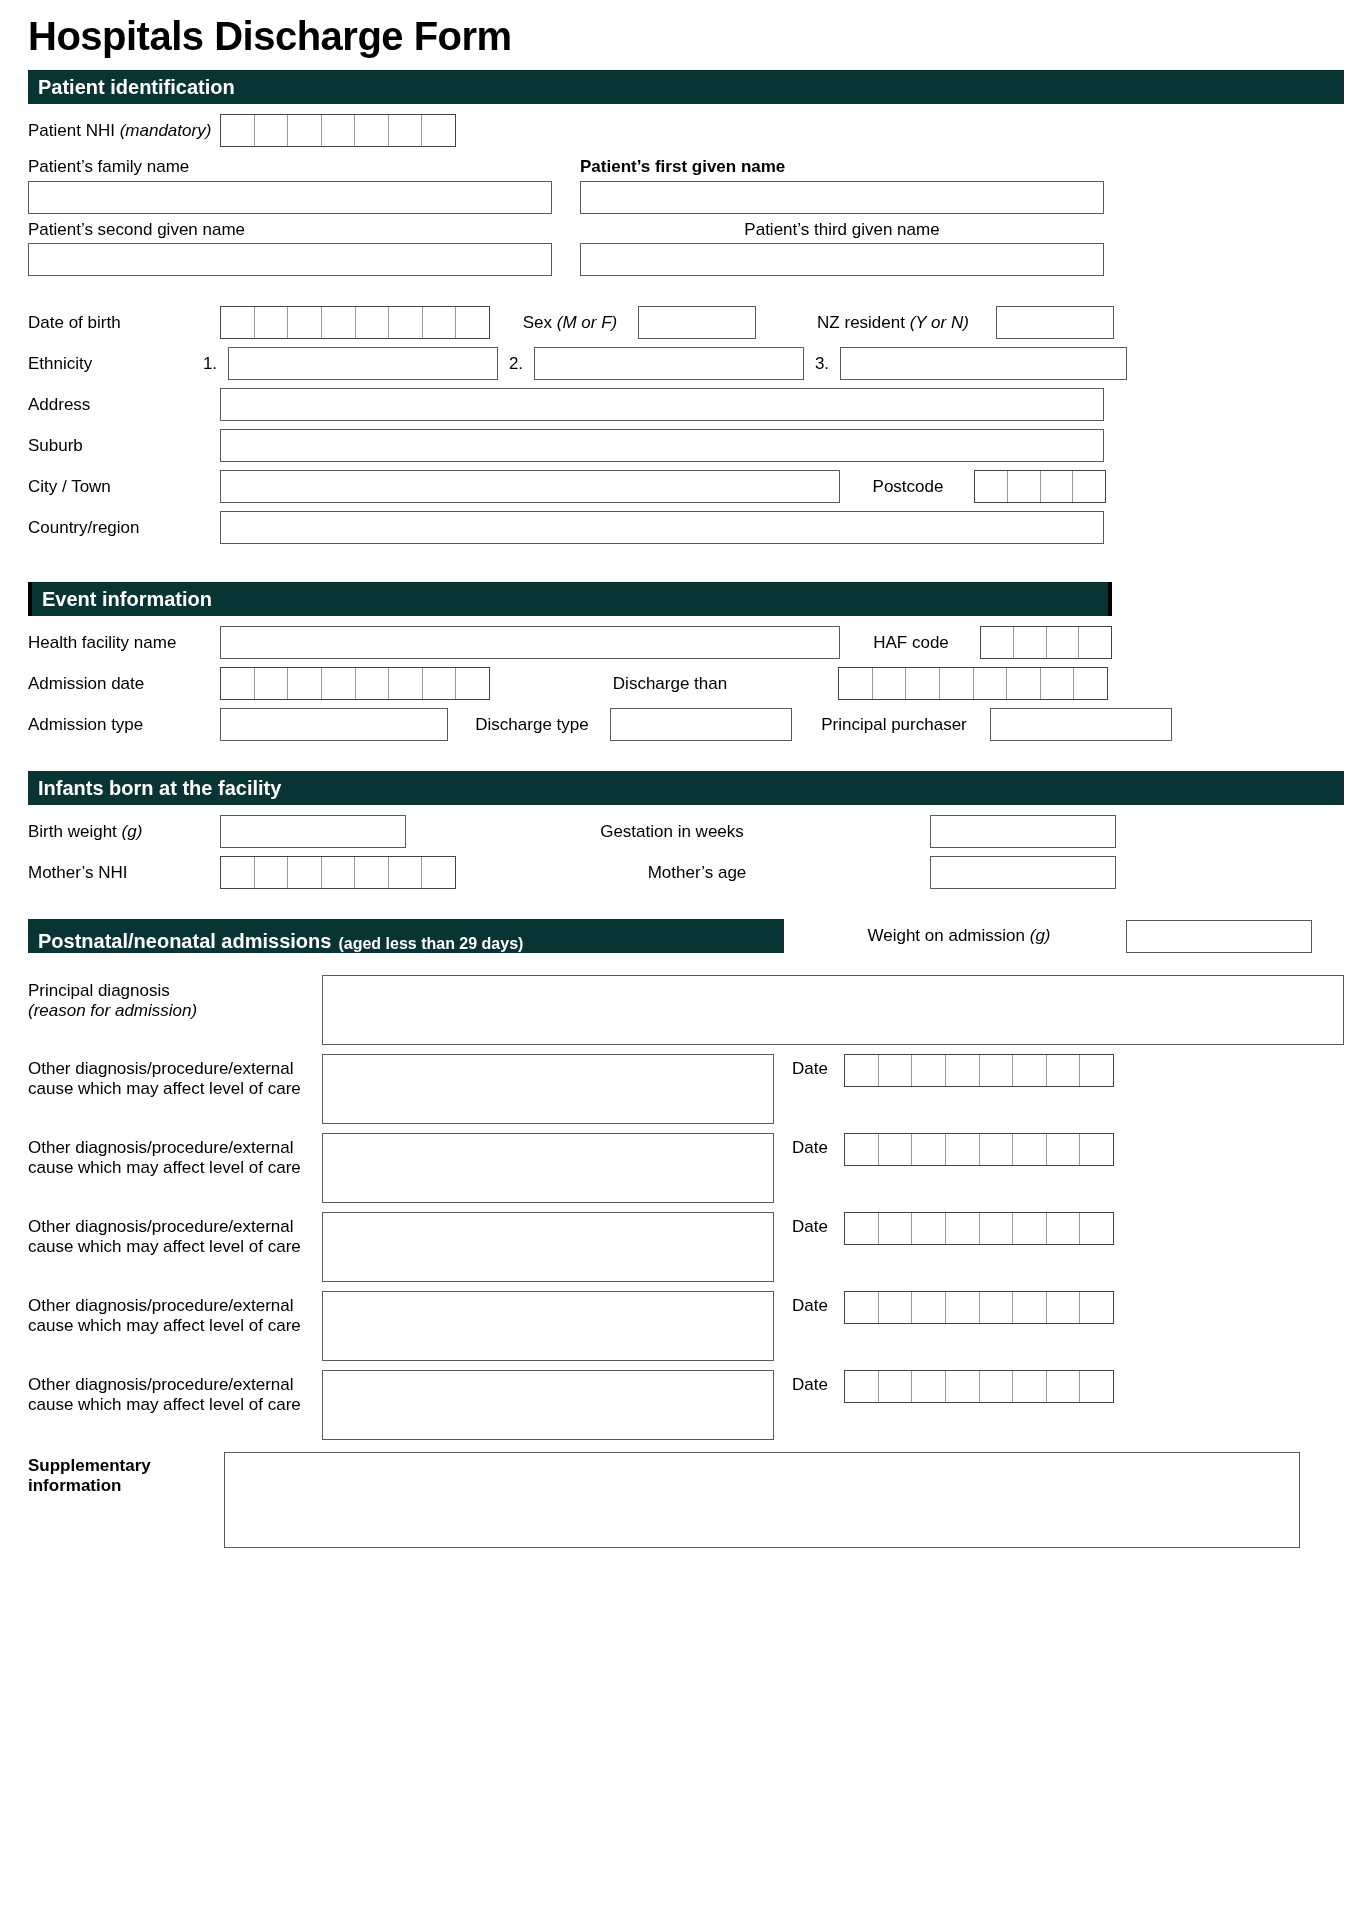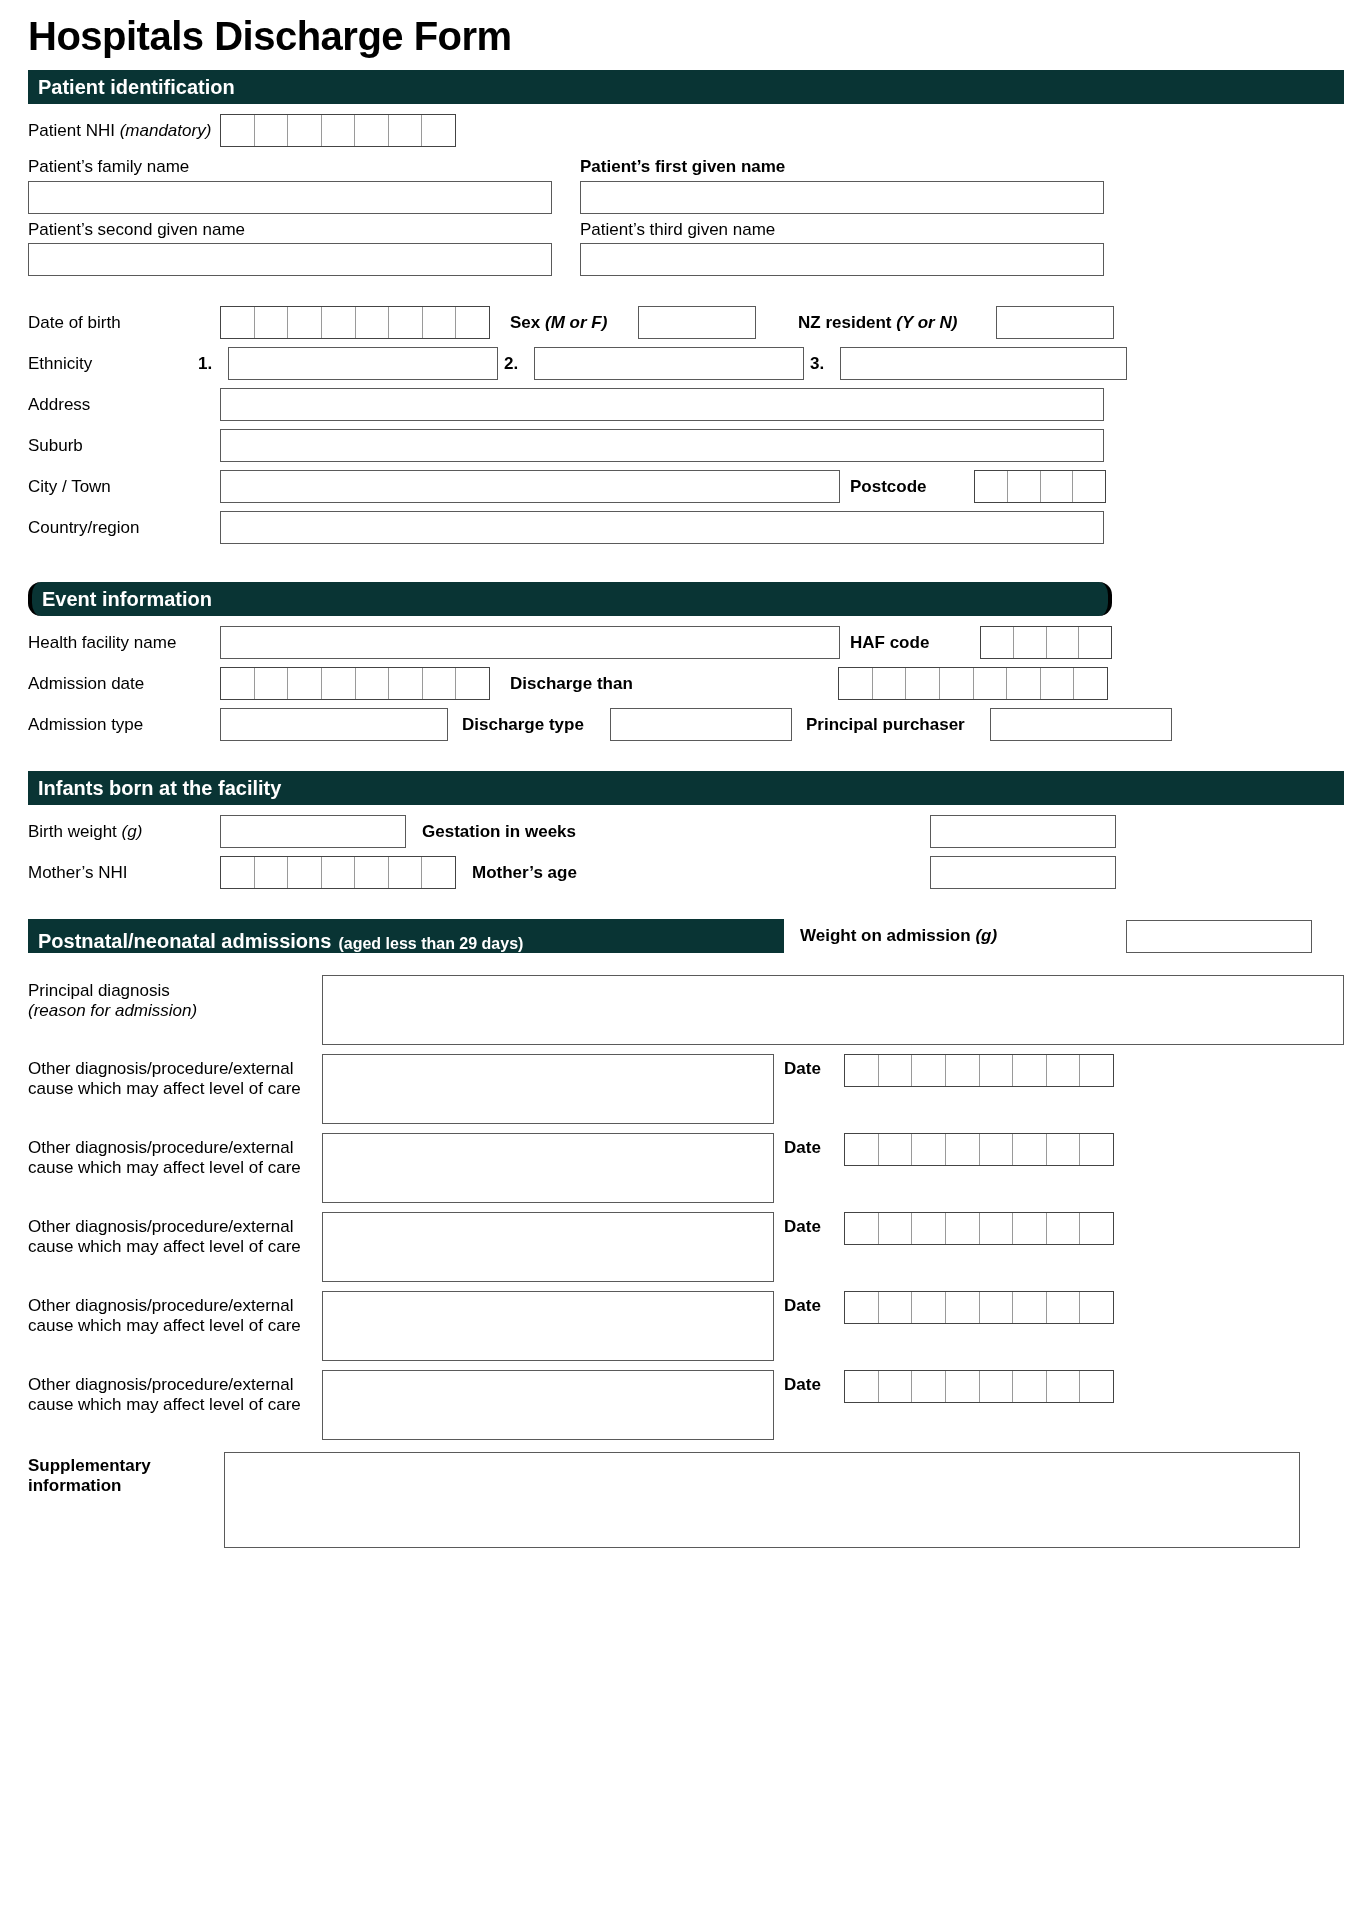--- a/index.html
+++ b/index.html
@@ -42,21 +42,20 @@
     padding-left: 10px;
     font-size: 20px;
     font-weight: bold;
     margin-bottom: 10px;
   }
   .section-bar.full { width: 1316px; }
   .section-bar.event {
     width: 1084px;
     border-left: 4px solid #000;
     border-right: 4px solid #000;
-    border-radius: 13px;
   }
   .section-bar.postnatal { width: 756px; }
   .section-bar .sub {
     font-size: 16px;
     font-weight: bold;
     margin-left: 7px;
   }
 
   
   .row {
@@ -65,21 +64,21 @@
     margin-bottom: 8px;
   }
   .lbl {
     font-size: 17px;
     line-height: 1.15;
     white-space: nowrap;
   }
   .lbl .it { font-style: italic; }
   .lbl.block { white-space: normal; }
   .lbl.bold { font-weight: bold; }
-  .lbl-r { text-align: left; font-weight: bold; }
+  .lbl-r { text-align: center; }
 
   
   .box {
     border: 1px solid #5a5a5a;
     background: #ffffff;
     height: 33px;
   }
   .box.h70  { height: 70px; }
   .box.h96  { height: 96px; }
 
@@ -135,21 +134,21 @@
       <div class="box"></div>
     </div>
   </div>
 
   <div style="display:flex; gap:28px;">
     <div style="width:524px;">
       <div class="lbl" style="margin-bottom:4px;">Patient’s second given name</div>
       <div class="box"></div>
     </div>
     <div style="width:524px;">
-      <div class="lbl" style="margin-bottom:4px;">Patient’s third given name</div>
+      <div class="lbl" style="margin-bottom:4px;text-align:center;">Patient’s third given name</div>
       <div class="box"></div>
     </div>
   </div>
 
   <div class="sec-gap"></div>
 
 
   <div class="row">
     <div class="lbl" style="width:192px;">Date of birth</div>
     <div class="comb" style="width:270px;">

